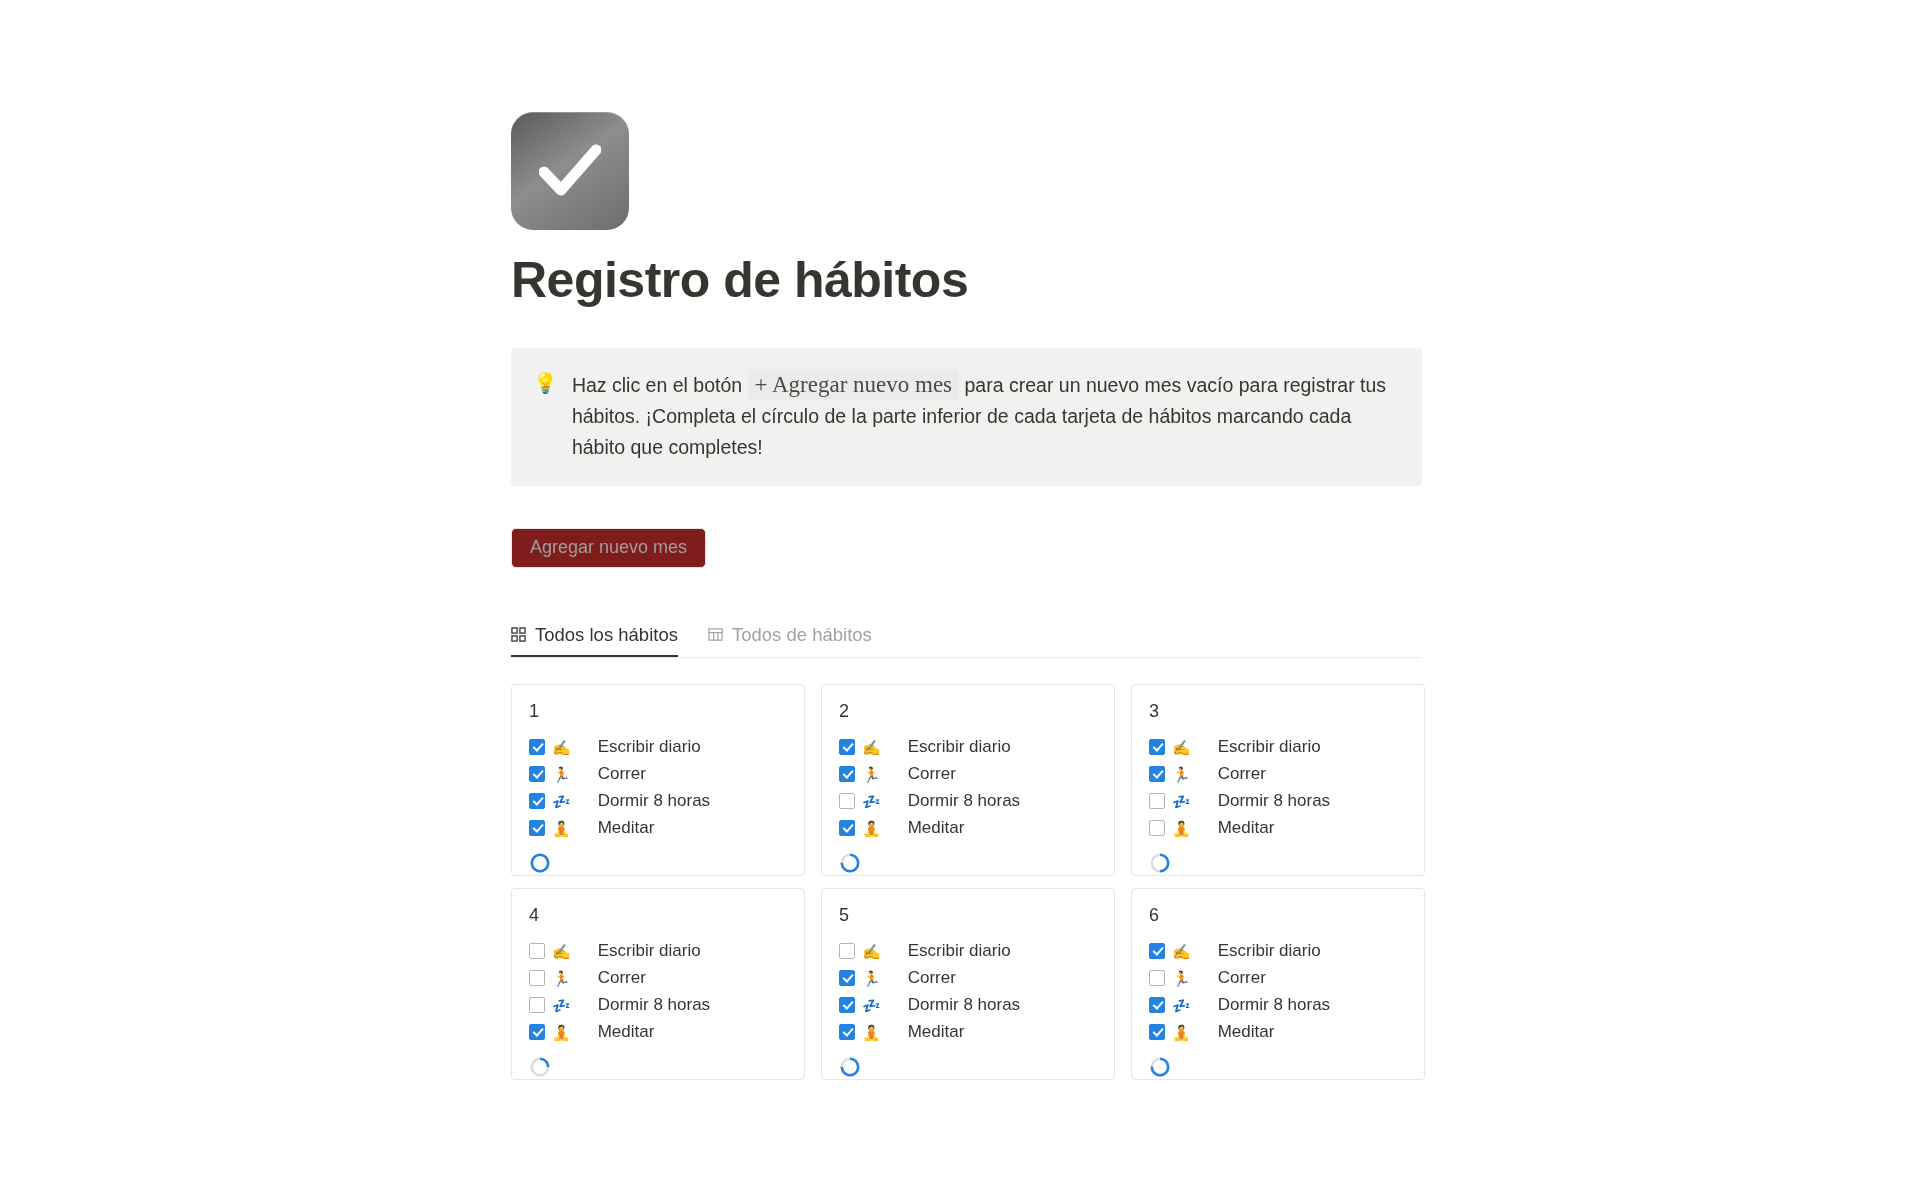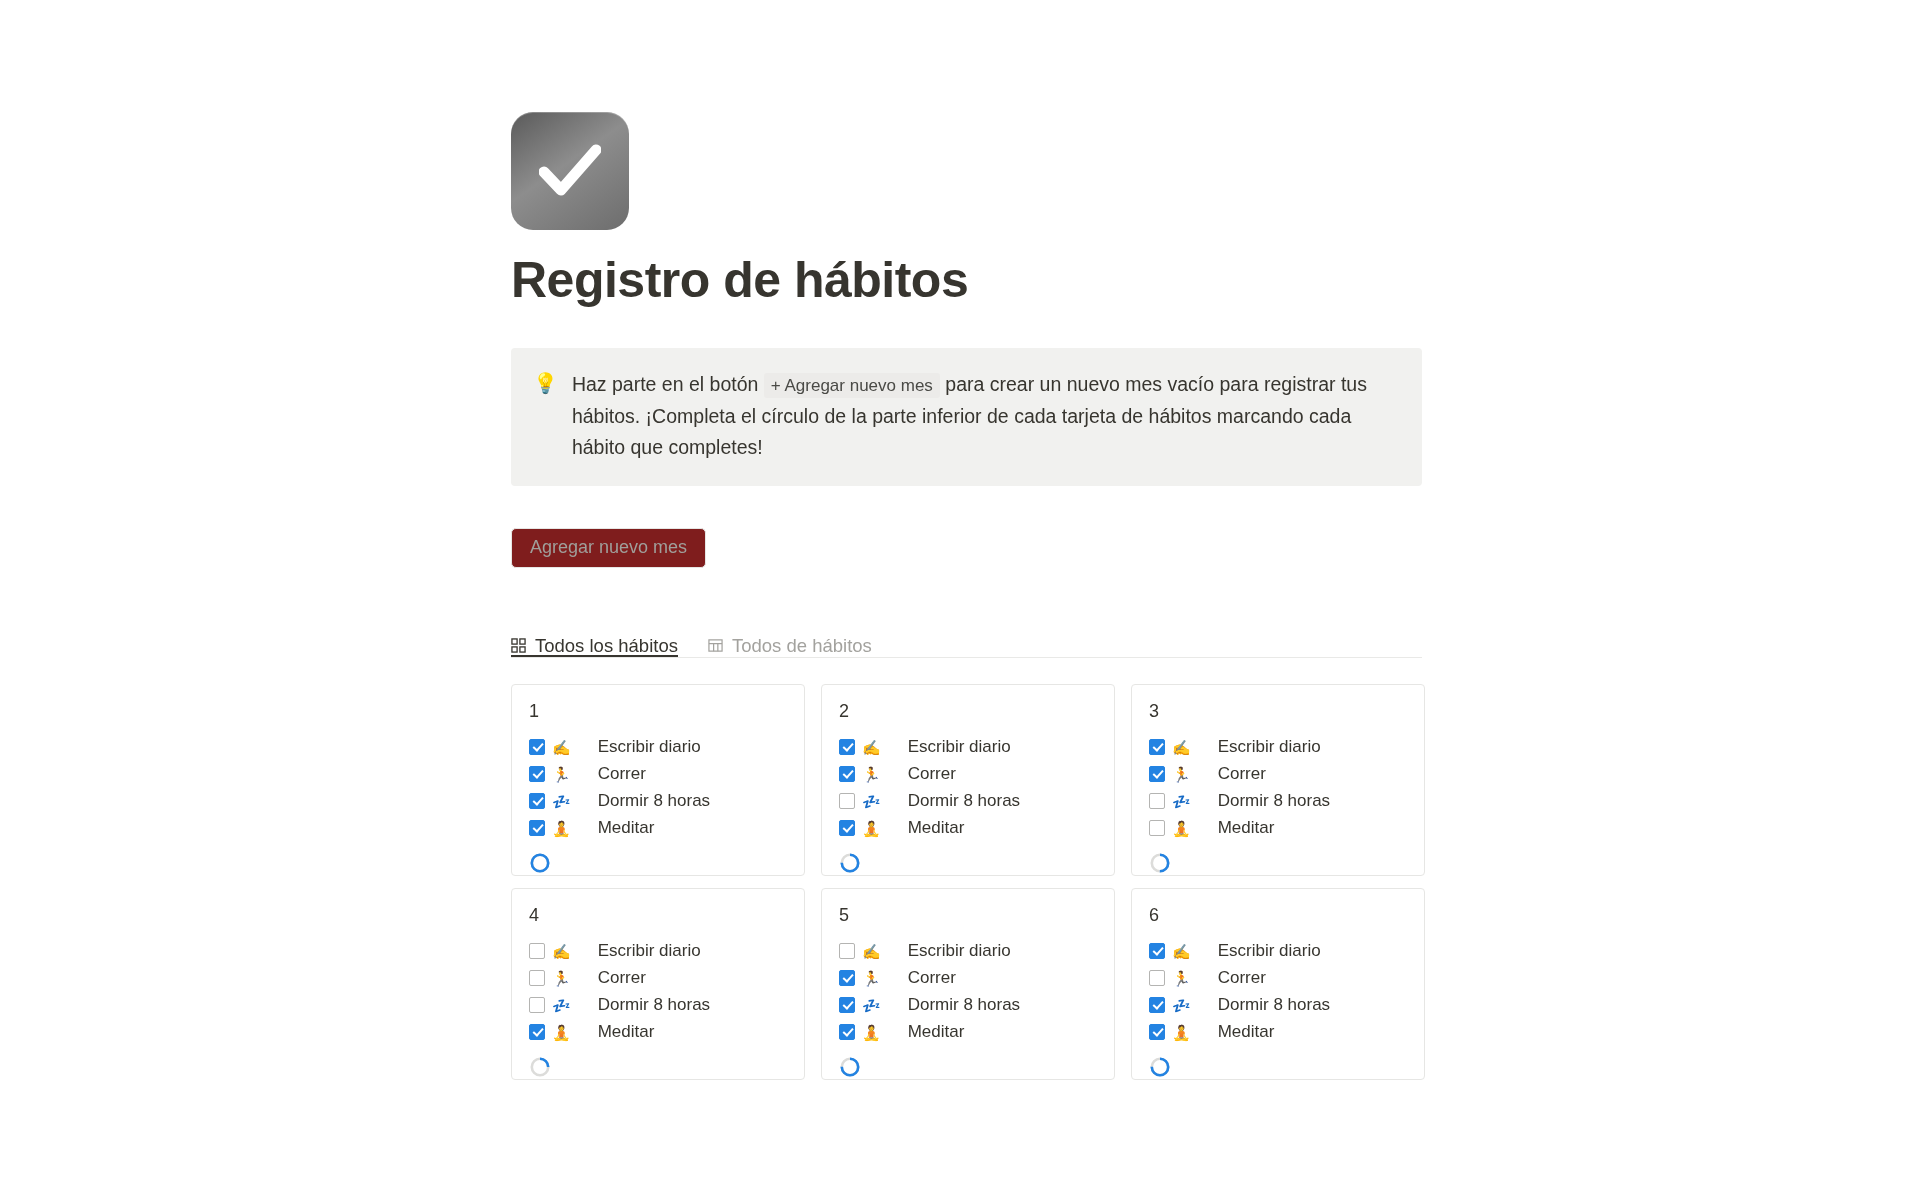--- a/index.html
+++ b/index.html
@@ -64,22 +64,22 @@
     font-size: 20px;
     line-height: 28px;
     flex: 0 0 auto;
   }
   .callout-text {
     font-size: 19.5px;
     line-height: 31px;
     color: #37352f;
   }
   .inline-code {
-    font-family: Liberation Sans, sans-serif;
-    font-size: 17px;
+    font-family: Liberation Serif, serif;
+    font-size: 23px;
     background: #ecebe9;
     color: #4a4a46;
     border-radius: 3px;
     padding: 3px 7px;
     white-space: nowrap;
   }
 
   
   .add-month-btn {
     margin-top: 42px;
@@ -103,20 +103,21 @@
     gap: 30px;
     border-bottom: 1px solid #e9e9e7;
     width: 911px;
     height: 42px;
   }
   .tab {
     display: flex;
     align-items: center;
     gap: 9px;
     font-size: 18.5px;
+    padding-bottom: 11px;
     cursor: pointer;
     color: #a3a29e;
     margin-top: 44px;
   }
   .tab.active {
     color: #37352f;
     font-weight: 500;
     box-shadow: inset 0 -2px 0 0 #37352f;
   }
   .tab svg { display: block; }
@@ -203,21 +204,21 @@
       <svg width="62" height="54" viewBox="0 0 62 54" aria-hidden="true">
         <path d="M5 28 L22 46 L57 6" fill="none" stroke="#ffffff" stroke-width="11" stroke-linecap="round" stroke-linejoin="round"></path>
       </svg>
     </div>
 
     <h1 class="page-title">Registro de hábitos</h1>
 
     <div class="callout">
       <div class="callout-emoji">💡</div>
       <div class="callout-text">
-        <span>Haz parte en el botón</span>
+        <span>Haz clic en el botón</span>
         <span class="inline-code">+ Agregar nuevo mes</span>
         <span>para crear un nuevo mes vacío para registrar tus hábitos. ¡Completa el círculo de la parte inferior de cada tarjeta de hábitos marcando cada hábito que completes!</span>
       </div>
     </div>
 
     <div class="add-month-btn">Agregar nuevo mes</div>
 
     <div class="tabs">
       <div class="tab active">
         <span>

